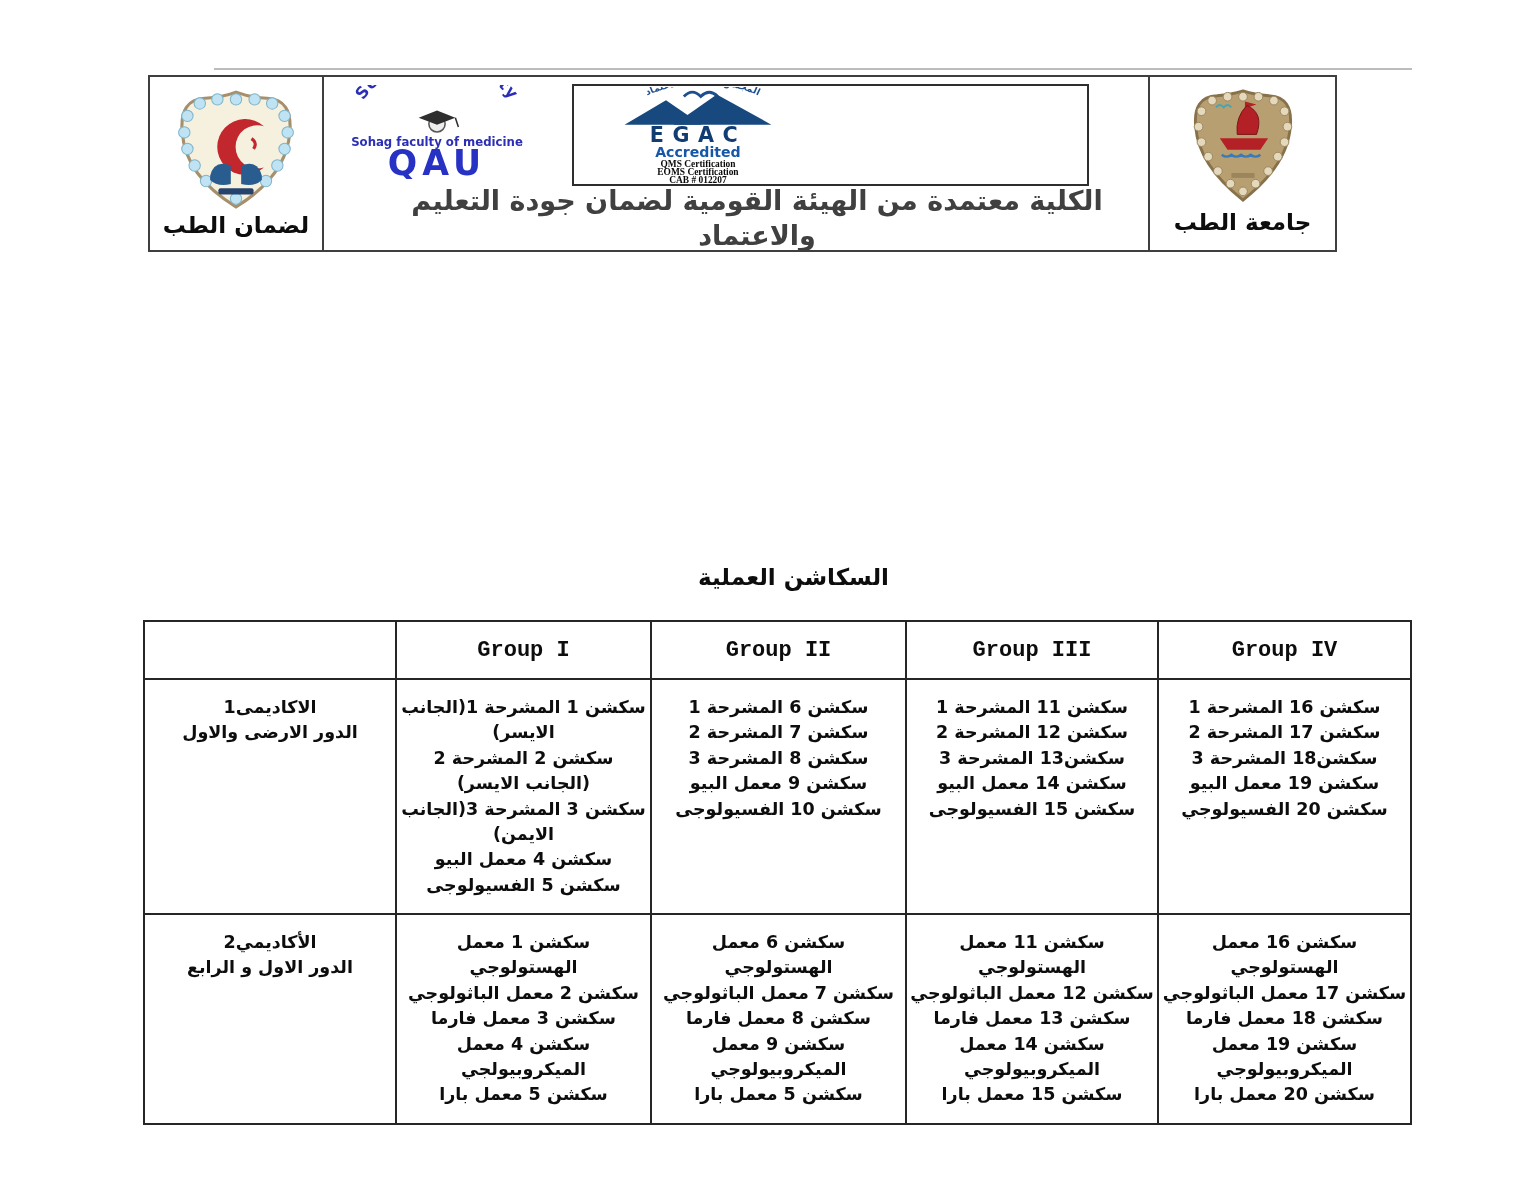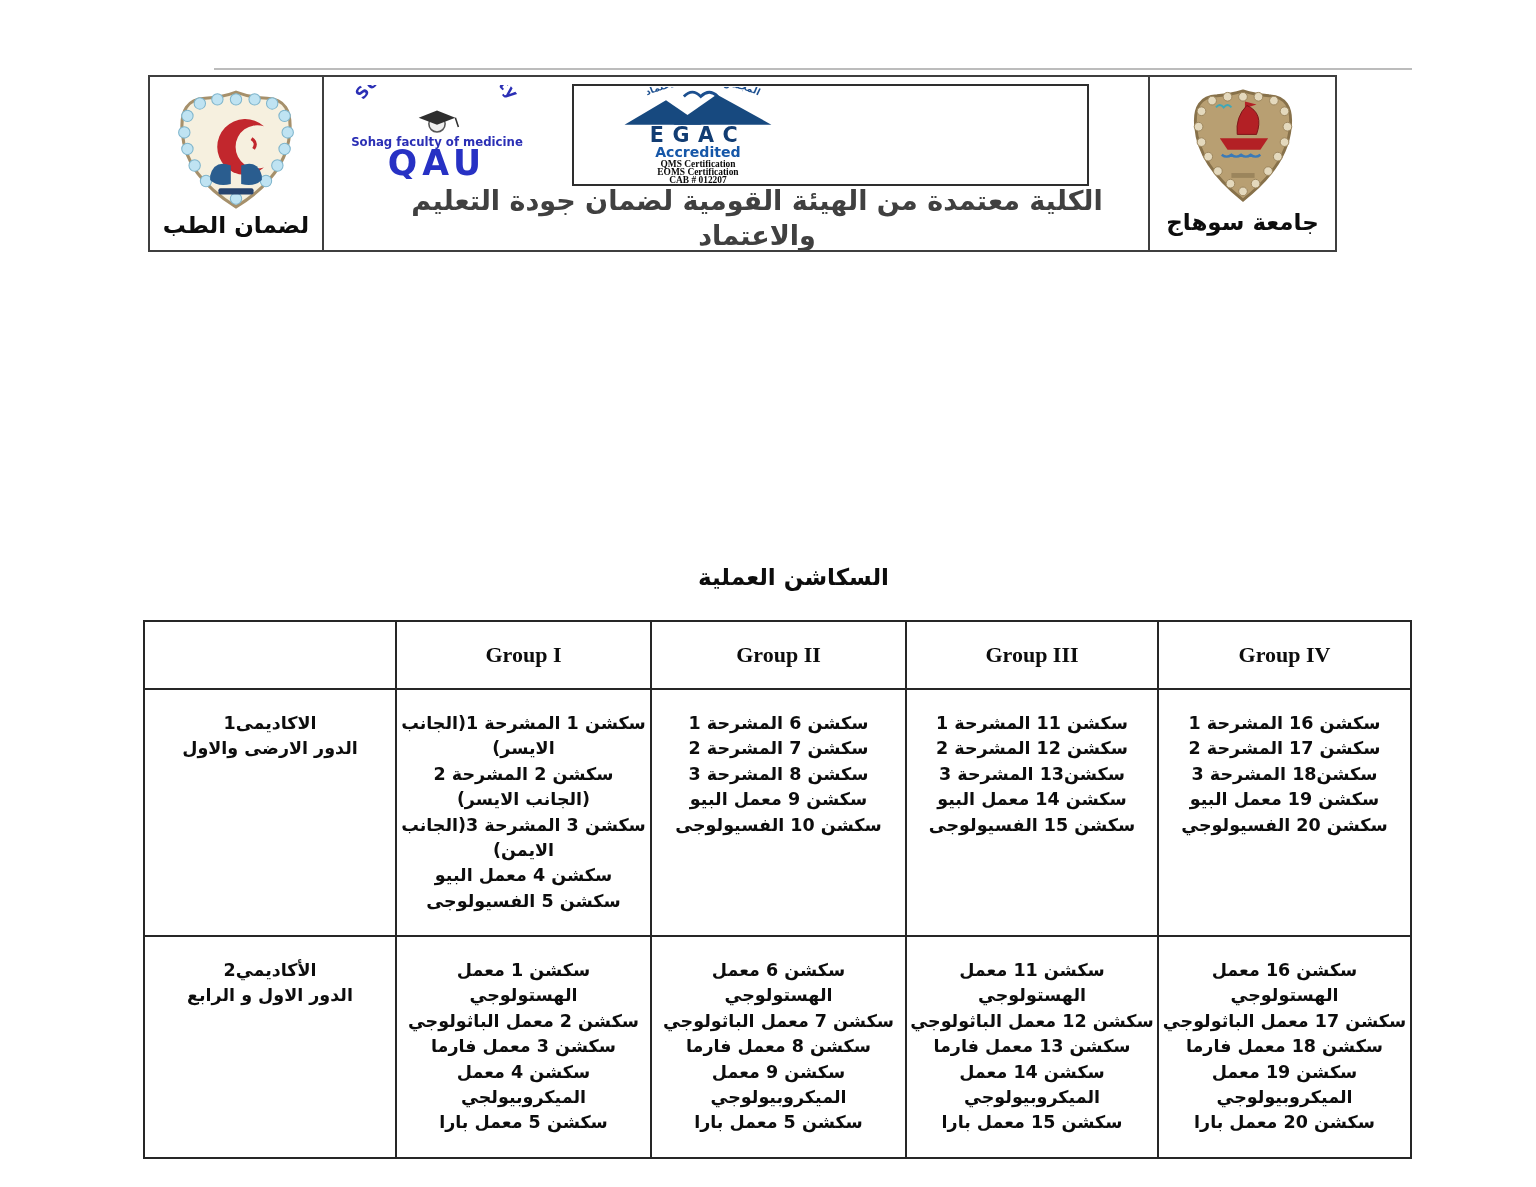--- a/index.html
+++ b/index.html
@@ -27,24 +27,24 @@
   .accred-caption{position:absolute;left:50px;right:8px;top:106px;text-align:center;
     font-weight:bold;font-size:27px;line-height:1.3;color:#404040;}
 
   
   .doc-title{position:absolute;left:160px;top:564px;width:1267px;text-align:center;
     font-size:23px;font-weight:bold;}
 
   
   table.main{position:absolute;left:143px;top:620px;width:1267px;border-collapse:collapse;table-layout:fixed;}
   .main th,.main td{border:2px solid #262626;box-sizing:border-box;background:#fff;}
-  .main th{height:68px;font-family:Liberation Serif, serif;font-size:22px;
+  .main th{height:58px;font-family:Liberation Mono, monospace;font-size:22px;
     font-weight:bold;text-align:center;vertical-align:middle;padding:0;}
   .main td{vertical-align:top;text-align:center;font-weight:bold;font-size:17.5px;
-    line-height:1.45;padding:21px 3px;white-space:pre-line;}
+    line-height:1.45;padding:15px 3px;white-space:pre-line;}
   tr.r1 td{height:218px;}
   tr.r2 td{height:164px;}
 
   svg text{font-family:"DejaVu Sans",sans-serif;}
   .serif-txt{font-family:"Liberation Serif","DejaVu Serif",serif;}
 </style>
 </head>
 <body>
 
 <div class="top-rule"></div>
@@ -145,21 +145,21 @@
           <circle cx="71" cy="99" r="4.5"></circle>
         <circle cx="58" cy="107" r="4.5"></circle>
       </g>
       <path d="M 30 20 q 4 -5 8 0 q 4 -5 8 0" stroke="#3fa8b8" stroke-width="2" fill="none"></path>
       <polygon points="60,14 72,17 60,21" fill="#b32025"></polygon>
       <path d="M 62 18 Q 80 26 72 48 L 52 48 Q 50 30 62 18 Z" fill="#b32025" stroke="#7a1418" stroke-width="1"></path>
       <polygon points="34,52 84,52 76,64 42,64" fill="#b32025"></polygon>
       <path d="M 36 69 q 5 4 10 0 q 5 4 10 0 q 5 4 10 0 q 5 4 10 0" stroke="#3a7ab8" stroke-width="2.5" fill="none"></path>
       <rect x="46" y="88" width="24" height="5" fill="#9b855c"></rect>
     </svg>
-    <div class="univ-caption" dir="rtl">جامعة سوهاج</div>
+    <div class="univ-caption" dir="rtl">جامعة الطب</div>
   </div>
 </div>
 
 <div class="doc-title" dir="rtl">السكاشن العملية</div>
 
 <table class="main">
   <colgroup>
     <col style="width:252px">
       <col style="width:255px">
       <col style="width:255px">

